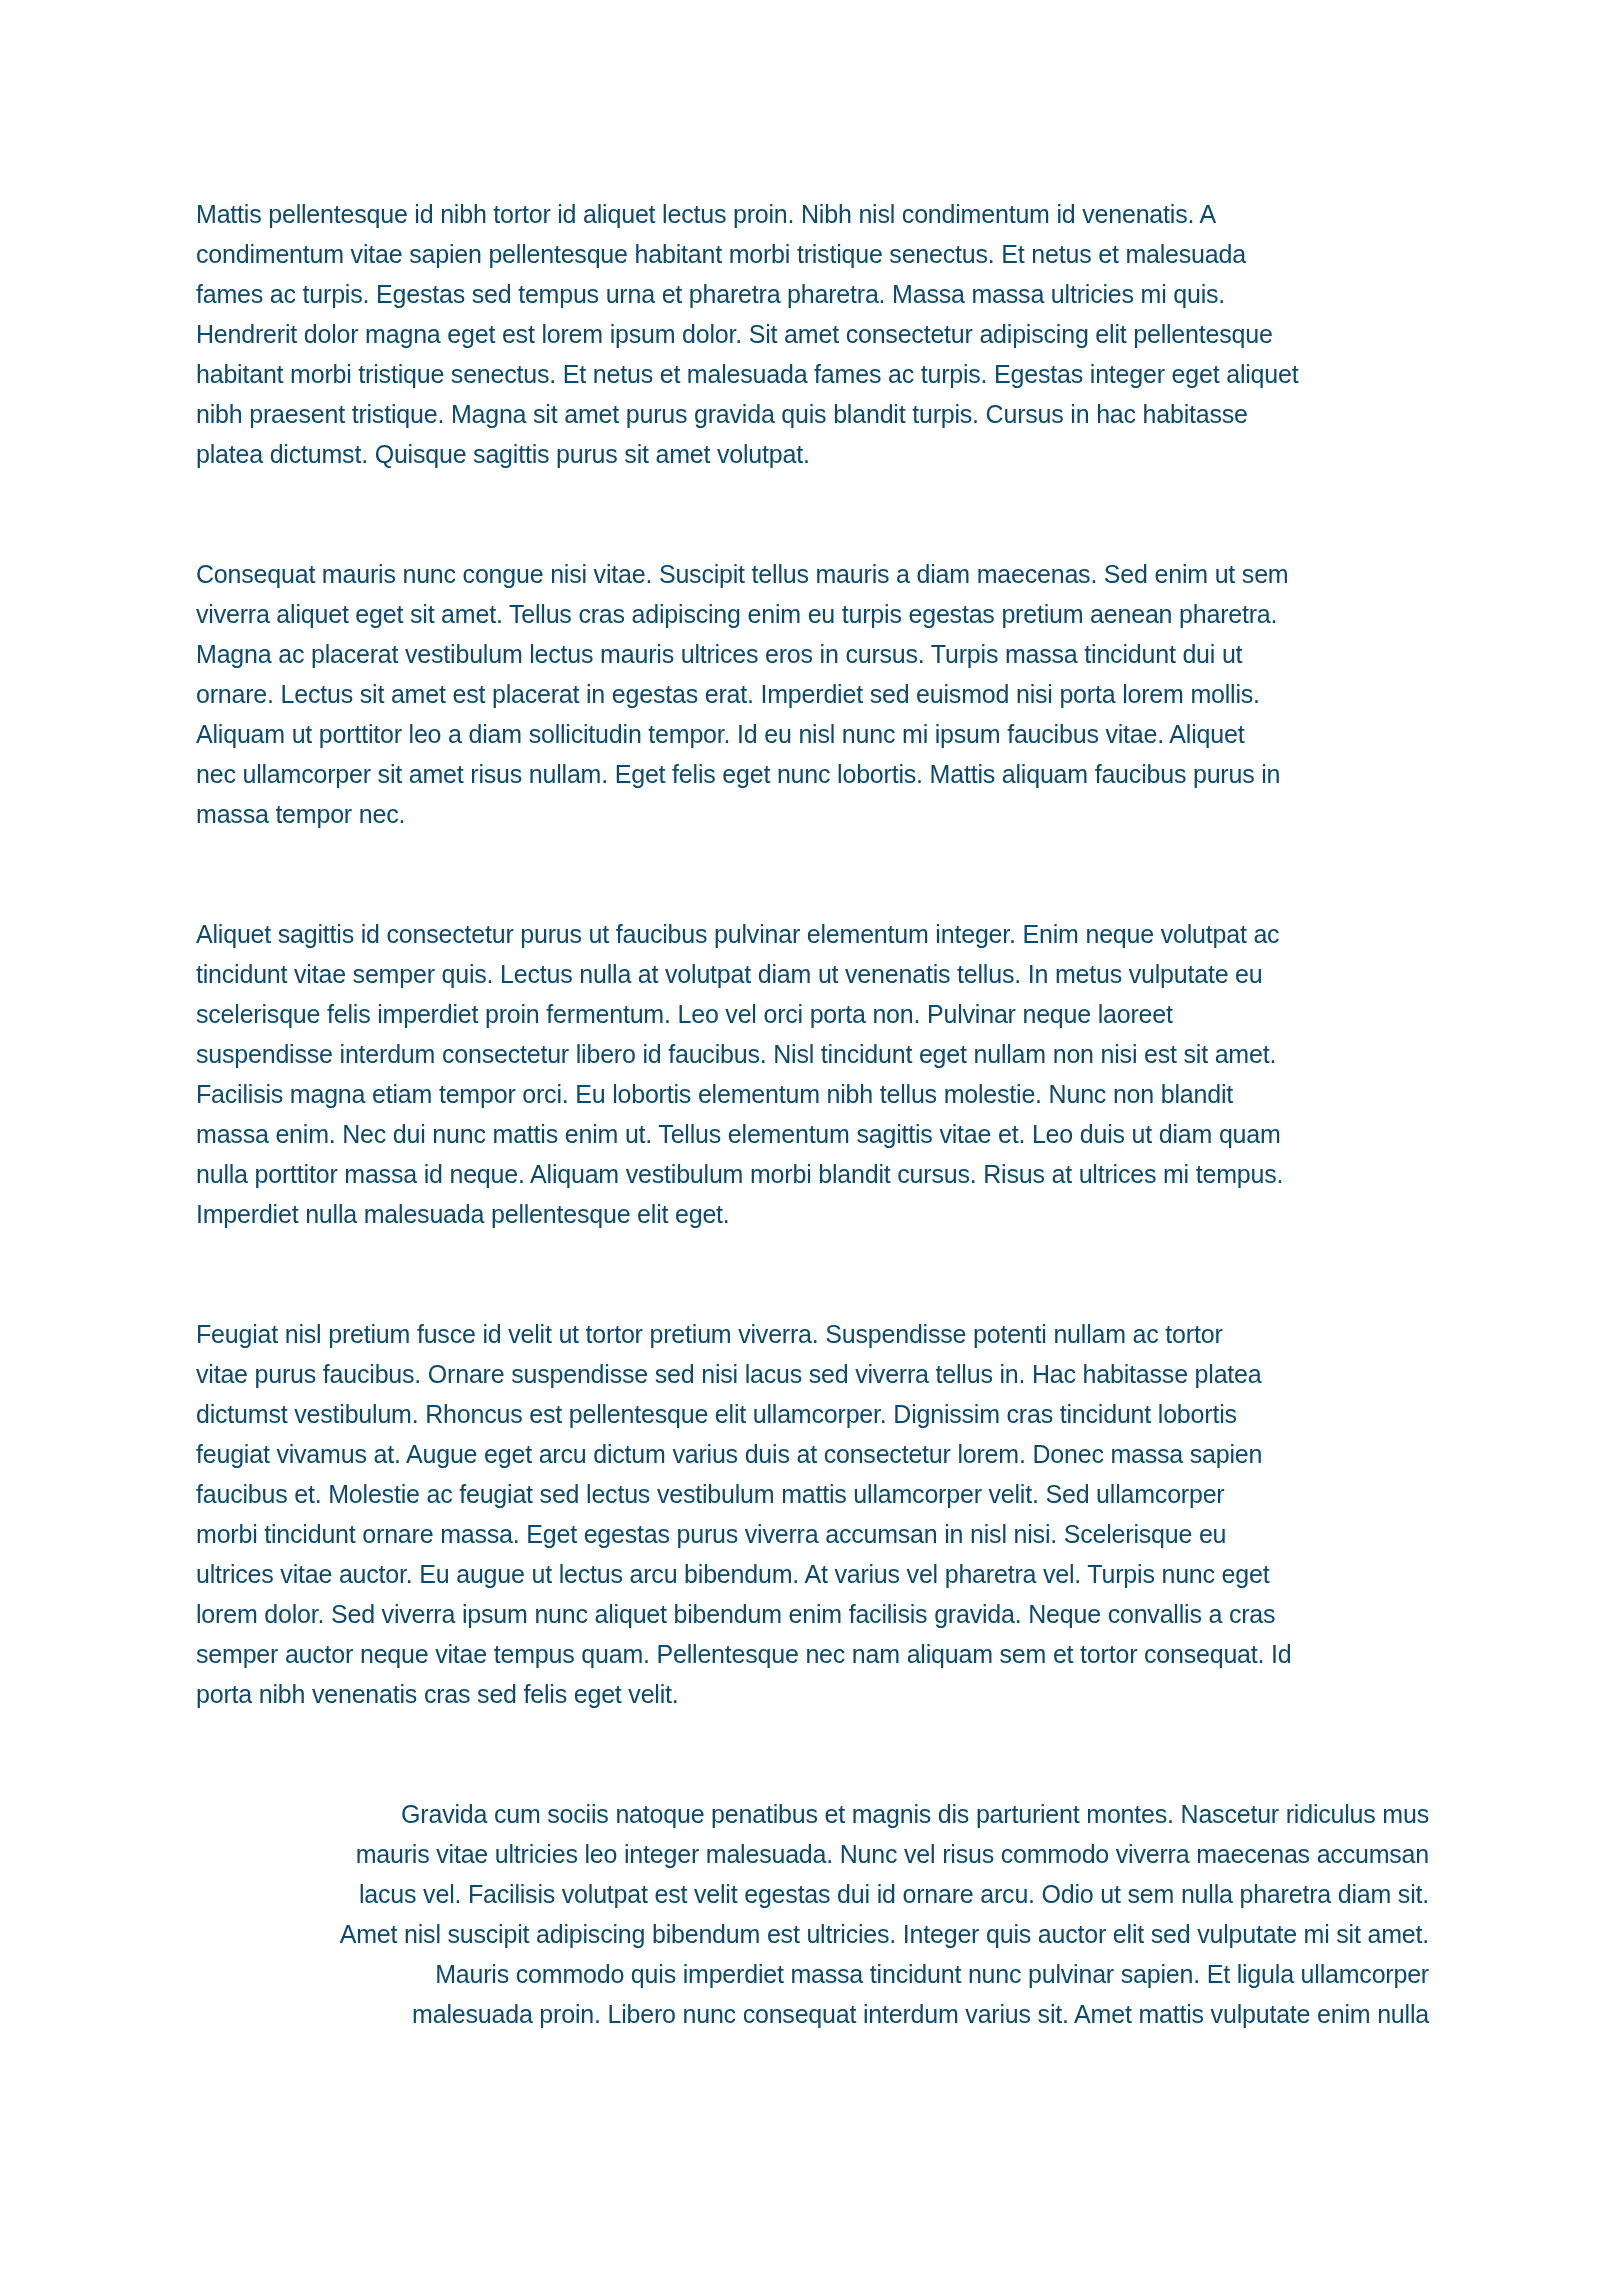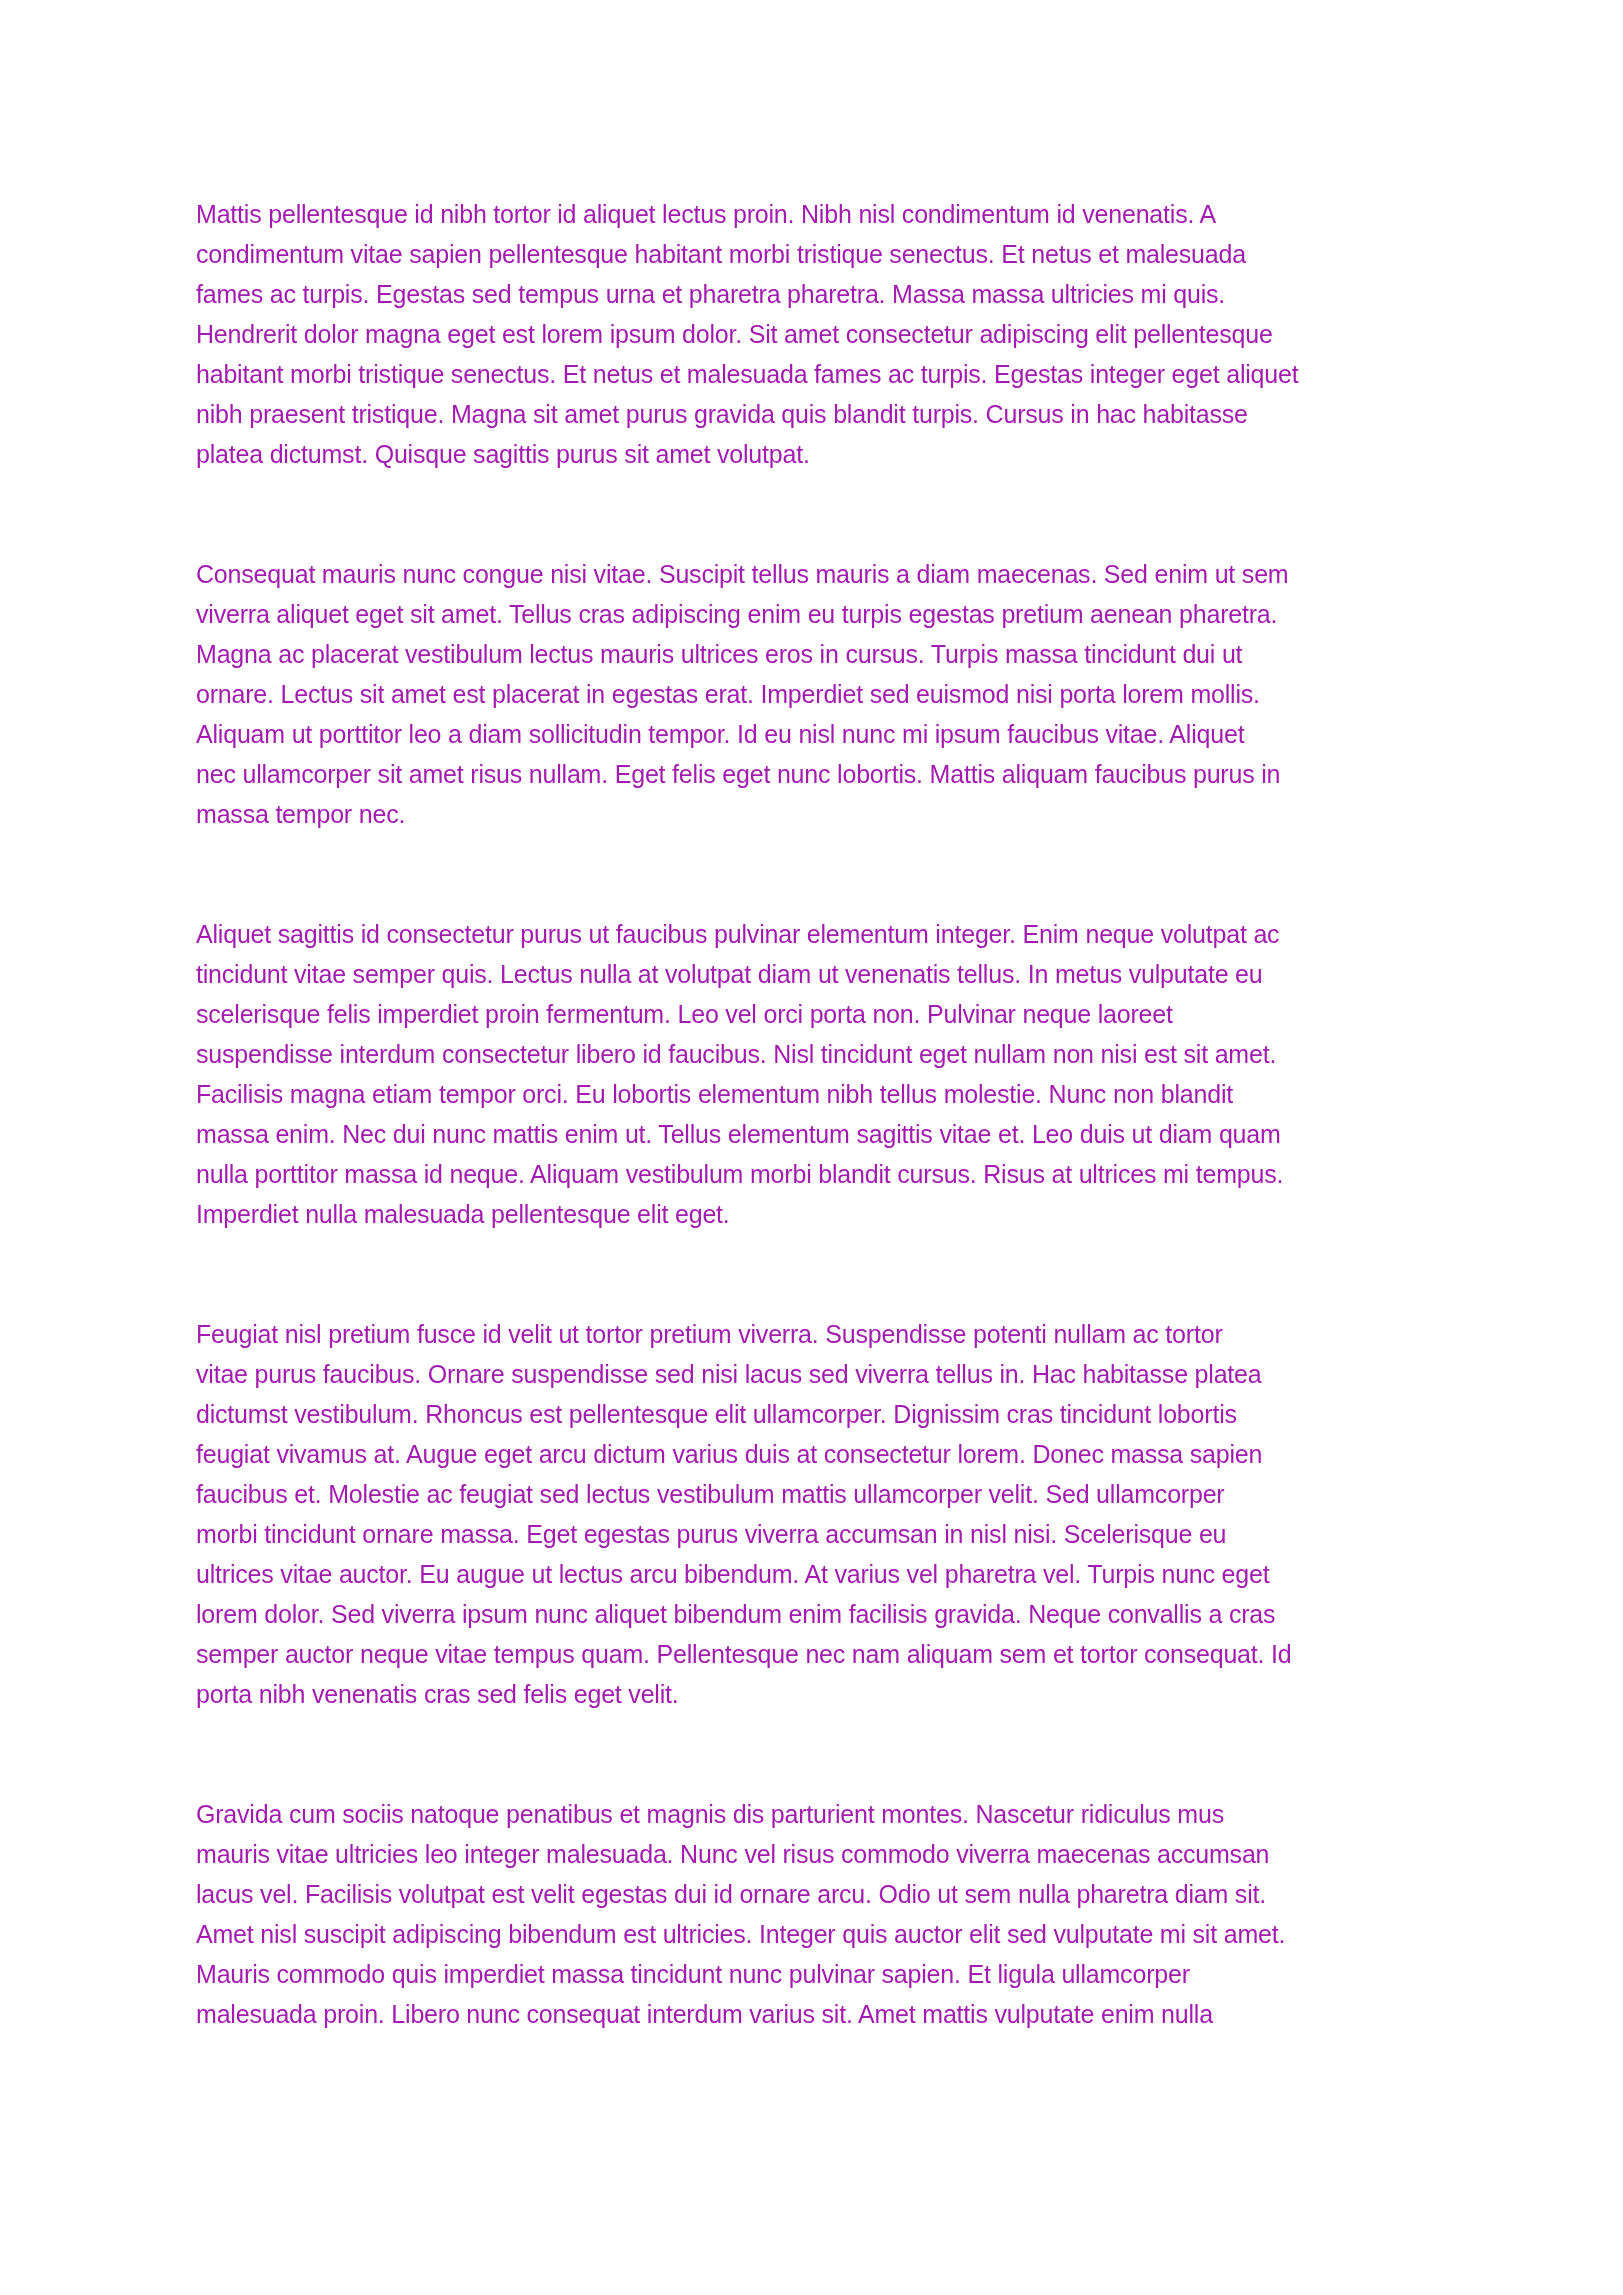--- a/index.html
+++ b/index.html
@@ -14,26 +14,27 @@
     background: #ffffff;
     box-sizing: border-box;
     padding: 194px 194px 0 196px;
     overflow: hidden;
   }
   .para {
     font-family: "Liberation Sans", sans-serif;
     font-size: 25px;
     line-height: 40px;
     letter-spacing: -0.2px;
-    color: #a21caf;
+    color: #0c4a6e;
     white-space: pre;
     margin: 0 0 80px 0;
   }
   .para:last-child {
     margin-bottom: 0;
+    text-align: right;
   }
 </style>
 </head>
 <body>
 
 <div class="page">
   <div class="para">Mattis pellentesque id nibh tortor id aliquet lectus proin. Nibh nisl condimentum id venenatis. A
 condimentum vitae sapien pellentesque habitant morbi tristique senectus. Et netus et malesuada
 fames ac turpis. Egestas sed tempus urna et pharetra pharetra. Massa massa ultricies mi quis.
 Hendrerit dolor magna eget est lorem ipsum dolor. Sit amet consectetur adipiscing elit pellentesque

